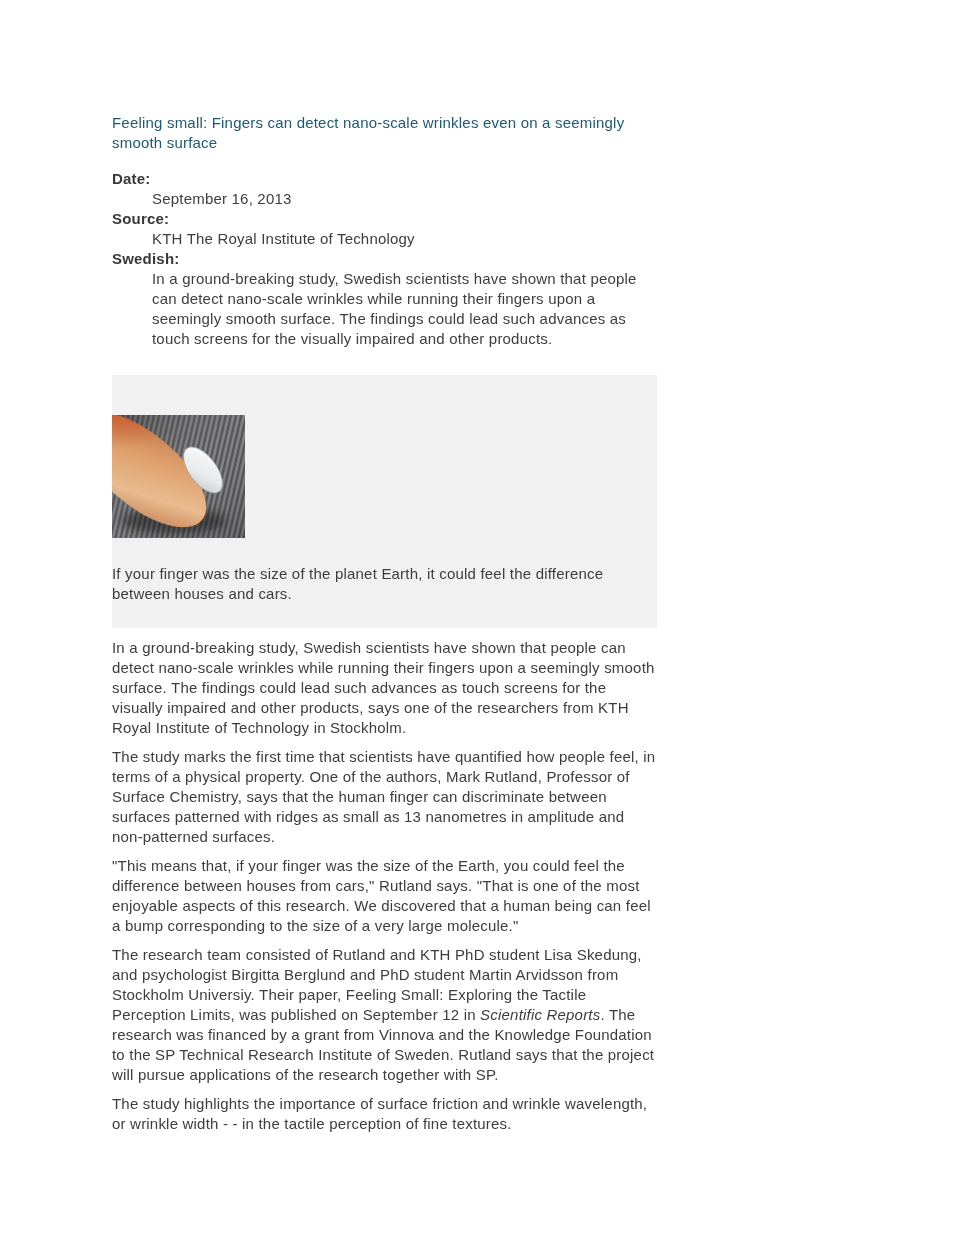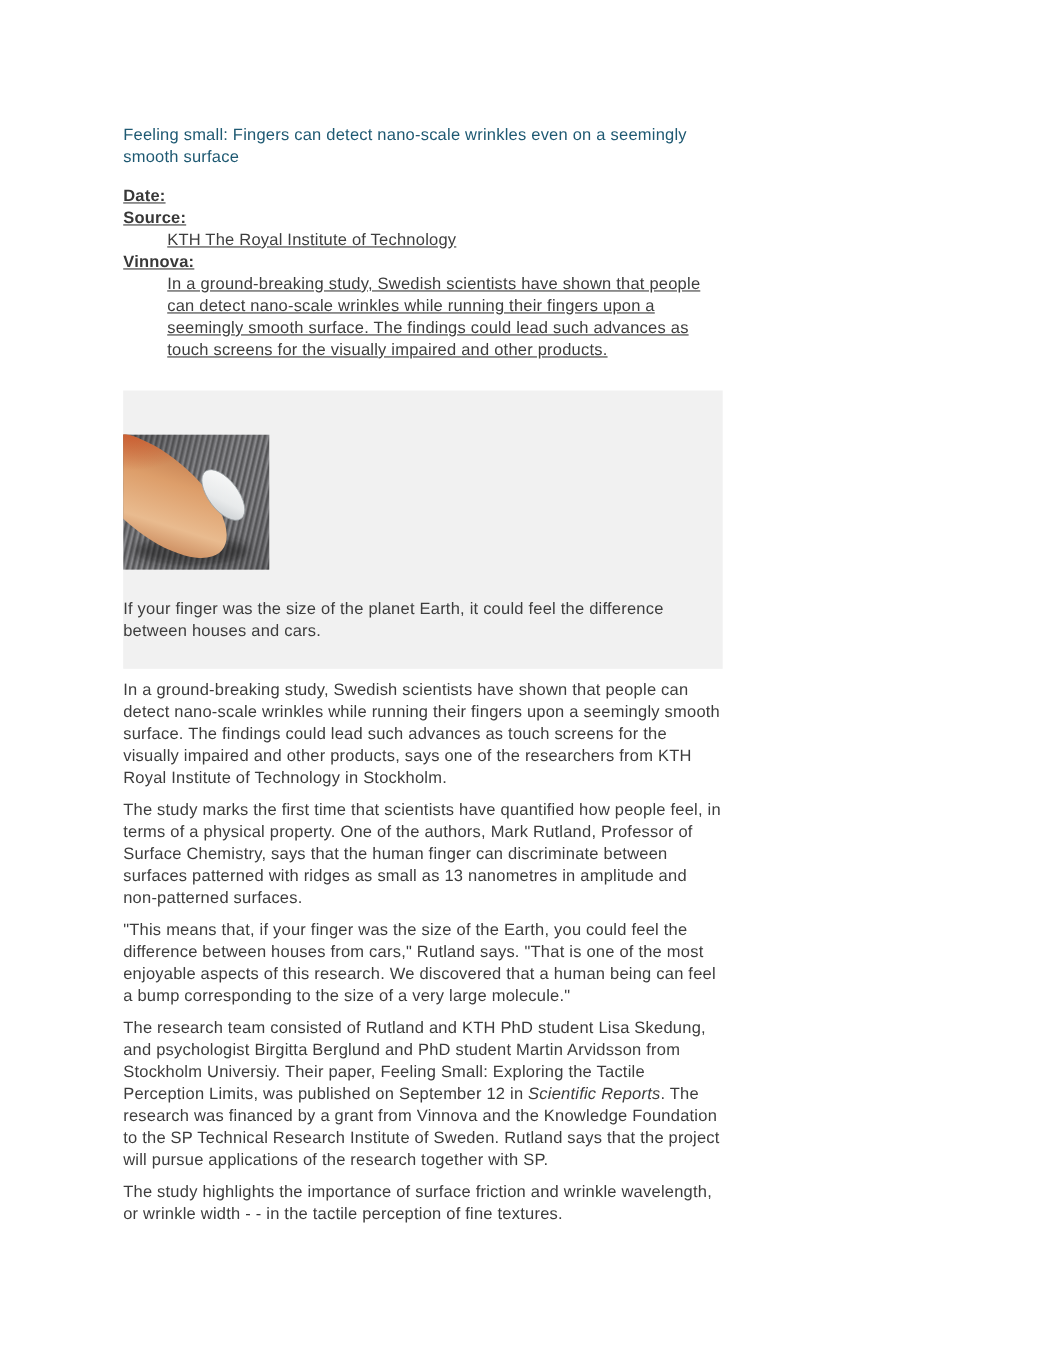--- a/index.html
+++ b/index.html
@@ -25,21 +25,20 @@
   .title {
     font-size: 15px;
     font-weight: 400;
     color: #1e5972;
     margin: 0 0 16px 0;
     line-height: 20px;
   }
   dl.meta {
     margin: 0;
     padding: 0;
-    text-decoration: underline;
   }
   dl.meta dt {
     font-weight: 700;
     color: #383838;
   }
   dl.meta dd {
     margin: 0 0 0 40px;
     padding: 0;
   }
   figure.article-figure {
@@ -69,23 +68,24 @@
 </style>
 </head>
 <body>
 
 <div class="page">
 
   <h1 class="title">Feeling small: Fingers can detect nano-scale wrinkles even on a seemingly smooth surface</h1>
 
   <dl class="meta">
     <dt>Date:</dt>
+    <dd>September 16, 2013</dd>
     <dt>Source:</dt>
     <dd>KTH The Royal Institute of Technology</dd>
-    <dt>Vinnova:</dt>
+    <dt>Swedish:</dt>
     <dd>In a ground-breaking study, Swedish scientists have shown that people can detect nano-scale wrinkles while running their fingers upon a seemingly smooth surface. The findings could lead such advances as touch screens for the visually impaired and other products.</dd>
   </dl>
 
   <figure class="article-figure">
     <span class="photo-wrap">
       <svg width="133" height="123" viewBox="0 0 133 123" xmlns="http://www.w3.org/2000/svg">
         <defs>
           <pattern id="ridges" width="5" height="5" patternUnits="userSpaceOnUse" patternTransform="rotate(13)">
             <rect width="5" height="5" fill="#717174"></rect>
             <rect x="0" width="2" height="5" fill="#4b4b4d"></rect>

